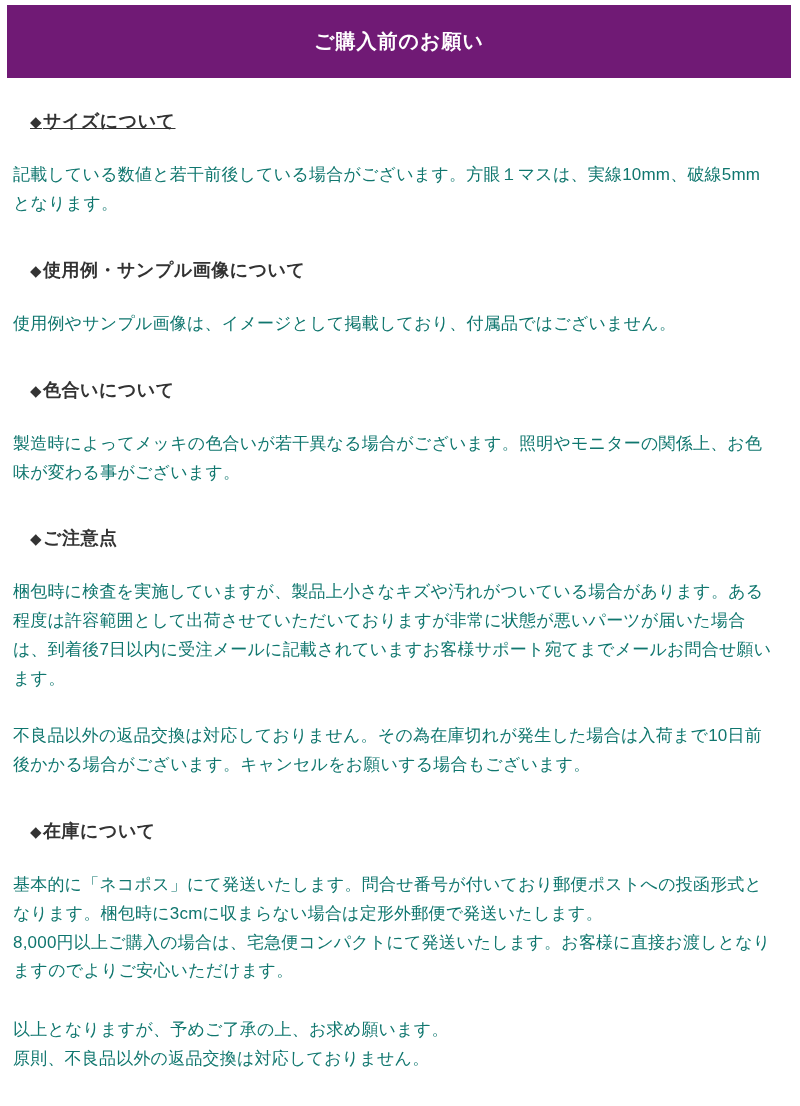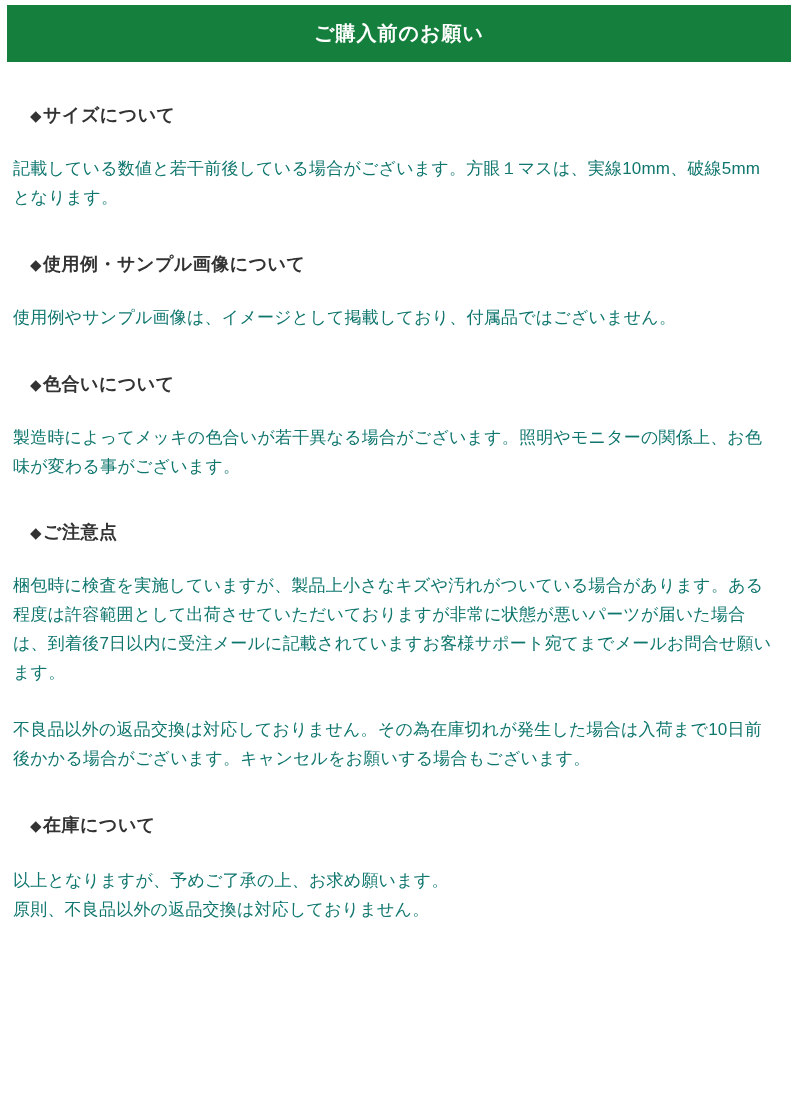--- a/index.html
+++ b/index.html
@@ -8,22 +8,22 @@
     background: #ffffff;
   }
   body {
     width: 800px;
     font-family: "Liberation Sans", "DejaVu Sans", sans-serif;
     color: #555555;
     -webkit-font-smoothing: antialiased;
   }
   .notice-header {
     margin: 5px 9px 0 7px;
-    height: 57px;
-    background: #15803d;
+    height: 73px;
+    background: #701a75;
     display: flex;
     align-items: center;
     justify-content: center;
   }
   .notice-header .title {
     color: #ffffff;
     font-size: 20px;
     font-weight: bold;
     letter-spacing: 1px;
   }
@@ -32,21 +32,22 @@
   }
   .section .heading {
     margin: 39px 0 0 0;
     padding-left: 17px;
     font-size: 18px;
     font-weight: bold;
     color: #333333;
     letter-spacing: 0.5px;
   }
   .section:first-child .heading {
-    margin-top: 41px;
+    margin-top: 31px;
+    text-decoration: underline;
   }
   .section .heading .bullet {
     font-size: 15px;
     margin-right: 1px;
   }
   .para {
     margin: 28px 0 0 0;
     font-size: 17px;
     line-height: 1.7;
     color: #0f766e;
@@ -95,18 +96,20 @@
   </div>
 
   <div class="section">
     <p class="para">不良品以外の返品交換は対応しておりません。その為在庫切れが発生した場合は入荷まで10日前後かかる場合がございます。キャンセルをお願いする場合もございます。</p>
   </div>
 
   <div class="section">
     <div class="heading">
       <span class="bullet">◆</span><span>在庫について</span>
     </div>
+    <p class="para">基本的に「ネコポス」にて発送いたします。問合せ番号が付いており郵便ポストへの投函形式となります。梱包時に3cmに収まらない場合は定形外郵便で発送いたします。
+8,000円以上ご購入の場合は、宅急便コンパクトにて発送いたします。お客様に直接お渡しとなりますのでよりご安心いただけます。</p>
   </div>
 
   <p class="para closing">以上となりますが、予めご了承の上、お求め願います。
 原則、不良品以外の返品交換は対応しておりません。</p>
 
 </div>
 
 </body></html>

